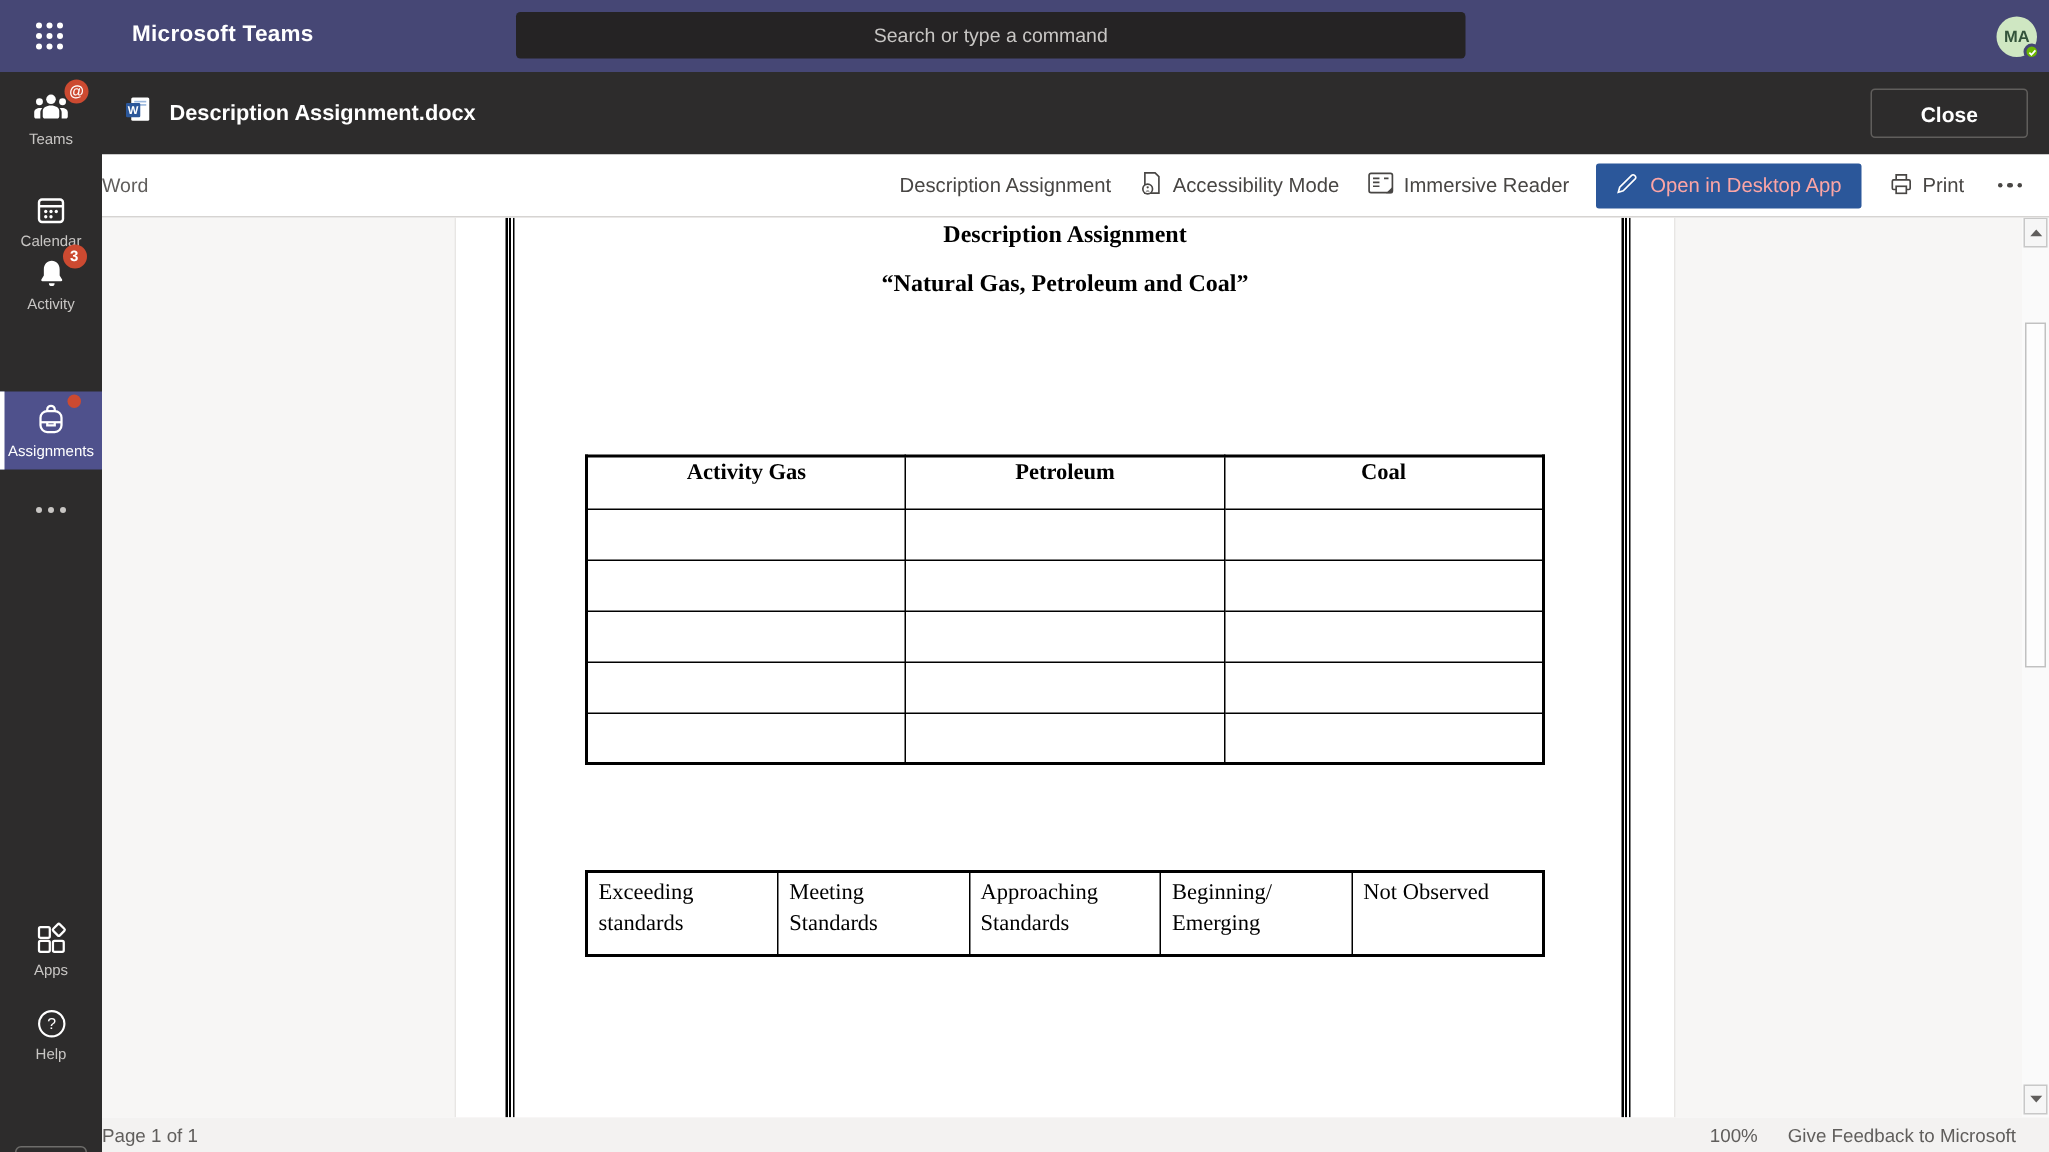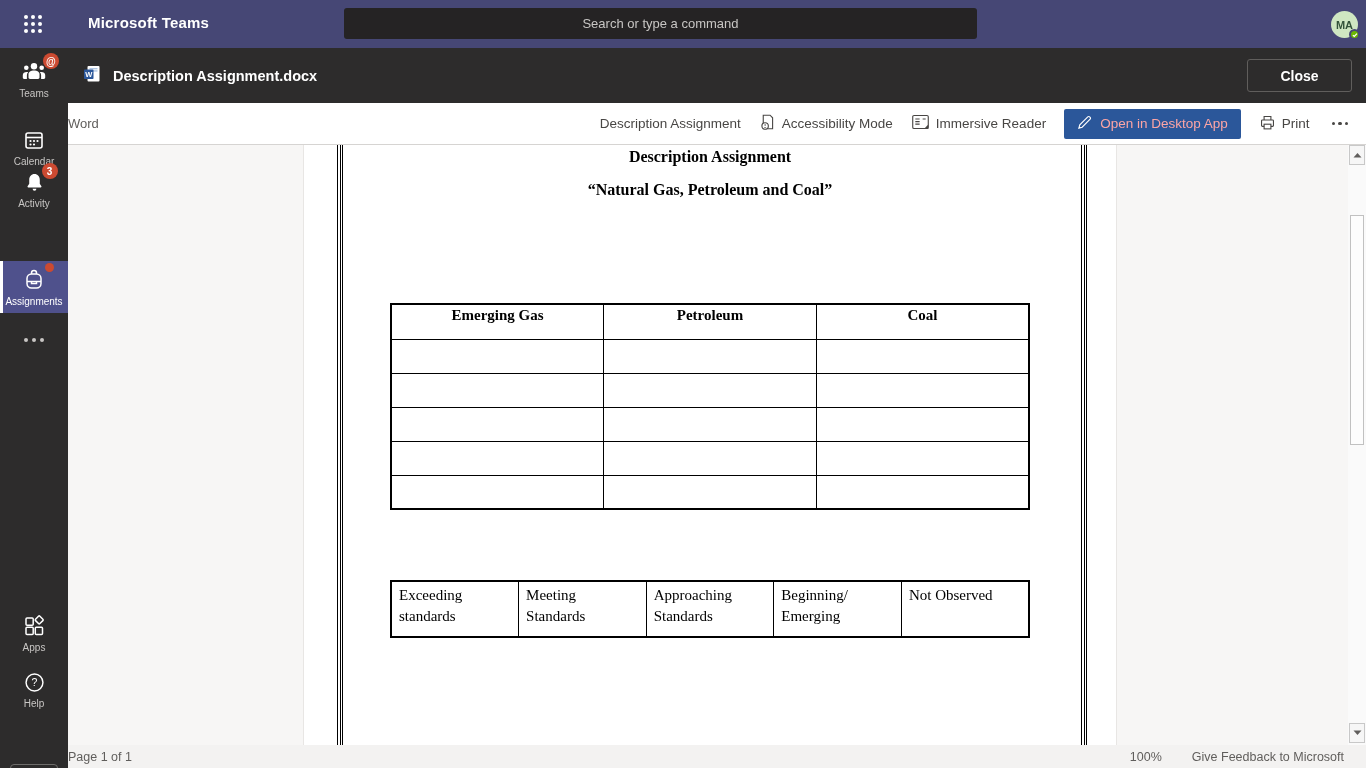--- a/index.html
+++ b/index.html
@@ -67,21 +67,21 @@
 
   
   .scrollbar { position:absolute; right:0; top:0; width:18px; height:600px; background:#fafafa; }
   .sb-btn { position:absolute; left:1px; width:16px; height:20px; background:#f6f6f6; border:1px solid #c8c8c8; display:flex; align-items:center; justify-content:center; cursor:pointer; }
   .sb-up { top:0; } .sb-down { bottom:2px; }
   .sb-thumb { position:absolute; left:2px; top:70px; width:14px; height:230px; background:#fdfdfd; border:1px solid #c1c1c1; cursor:grab; }
 
   
   .statusbar { position:absolute; left:68px; bottom:0; width:1298px; height:23px; background:#f3f2f1; display:flex; align-items:center; font-size:12.5px; color:#605e5c; z-index:10; }
   .sb-page { }
-  .sb-right { position:absolute; right:22px; display:flex; gap:30px; align-items:center; }
+  .sb-right { position:absolute; right:22px; display:flex; gap:20px; align-items:center; }
   .sb-feedback { cursor:pointer; }
 </style>
 </head>
 <body>
 
 <div class="topbar">
   <span class="waffle">
     <svg width="22" height="22" viewBox="0 0 22 22">
       <g fill="#fff">
         <circle cx="4" cy="4" r="2"></circle>
@@ -274,21 +274,21 @@
   <div class="page">
     <div class="page-edge edge-left"></div>
     <div class="page-edge edge-right"></div>
 
     <div class="doc-h1">Description Assignment</div>
     <div class="doc-h2">“Natural Gas, Petroleum and Coal”</div>
 
     <table class="doc-tbl res-tbl">
       <tbody>
           <tr class="hdr">
-        <td>Emerging Gas</td>
+        <td>Activity Gas</td>
         <td>Petroleum</td>
         <td>Coal</td>
       </tr>
       <tr>
             <td></td>
             <td></td>
             <td></td>
           </tr>
       <tr>
             <td></td>

